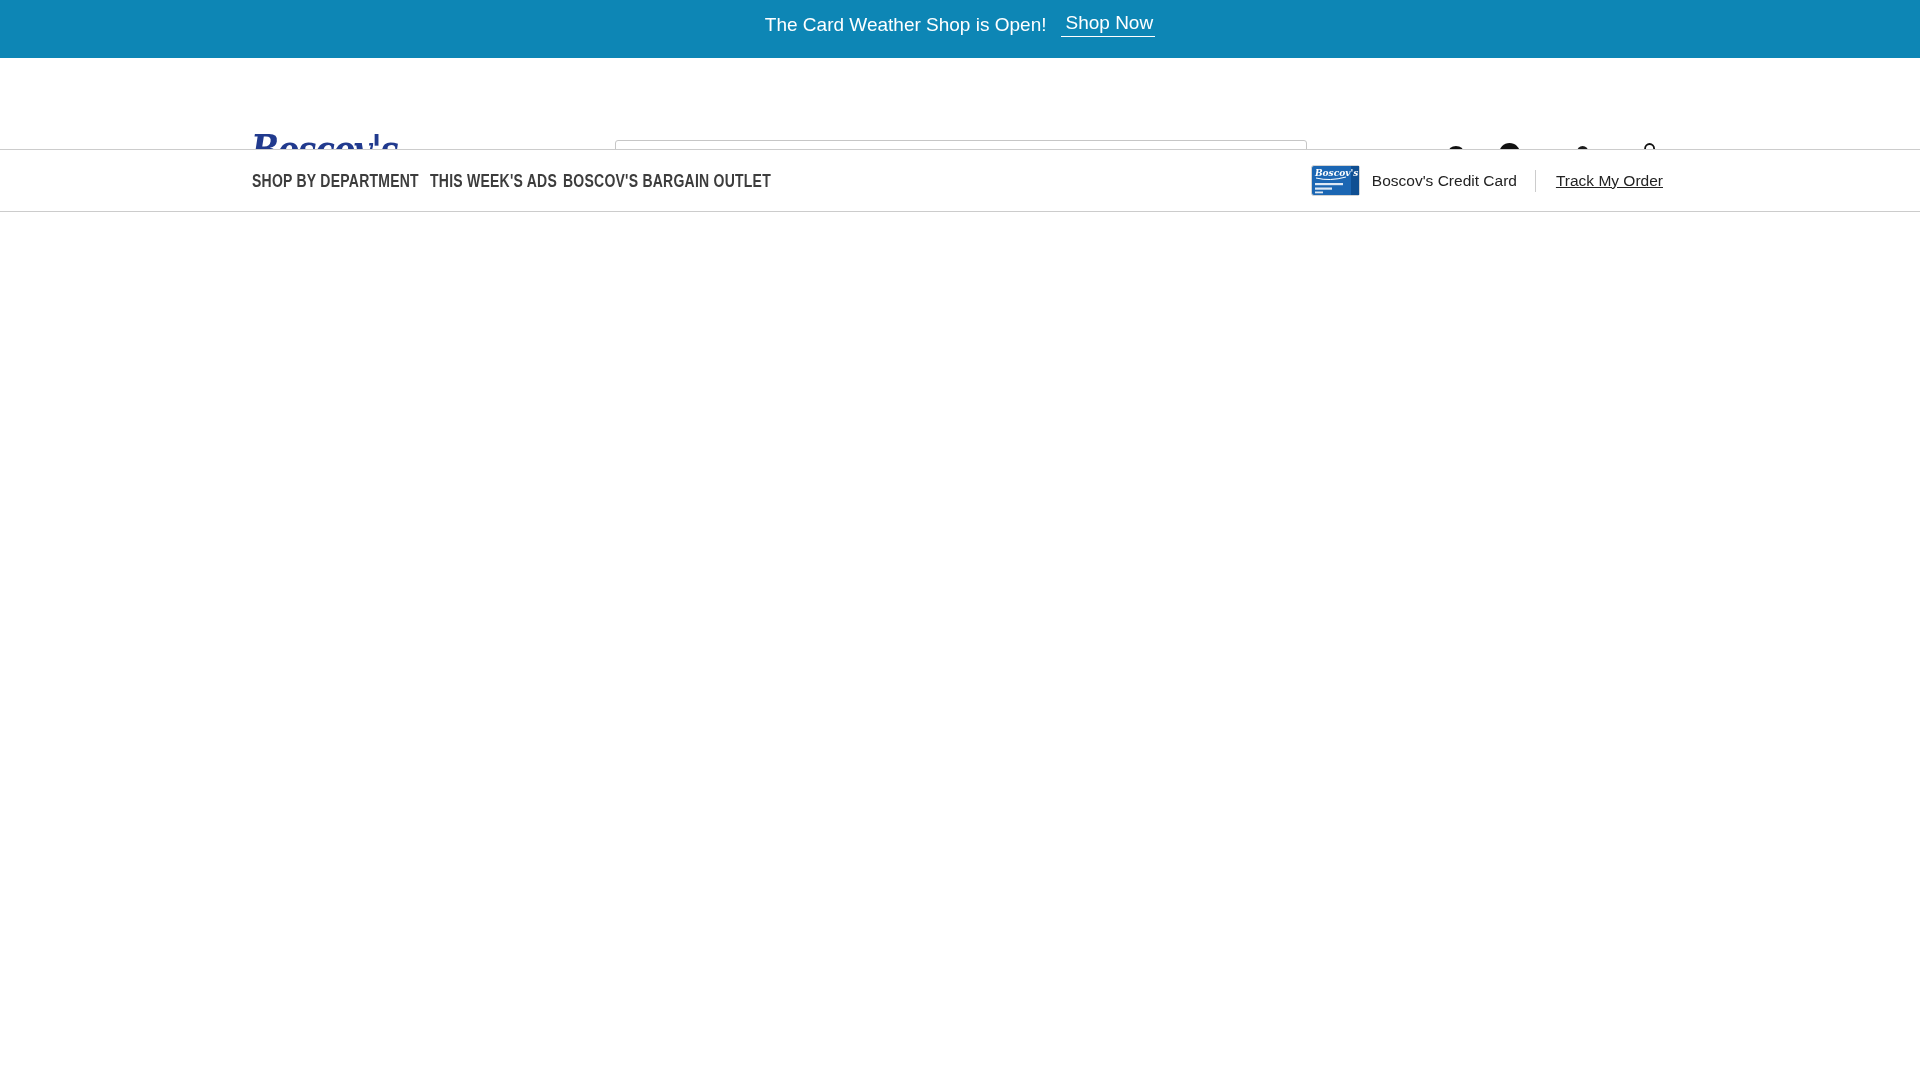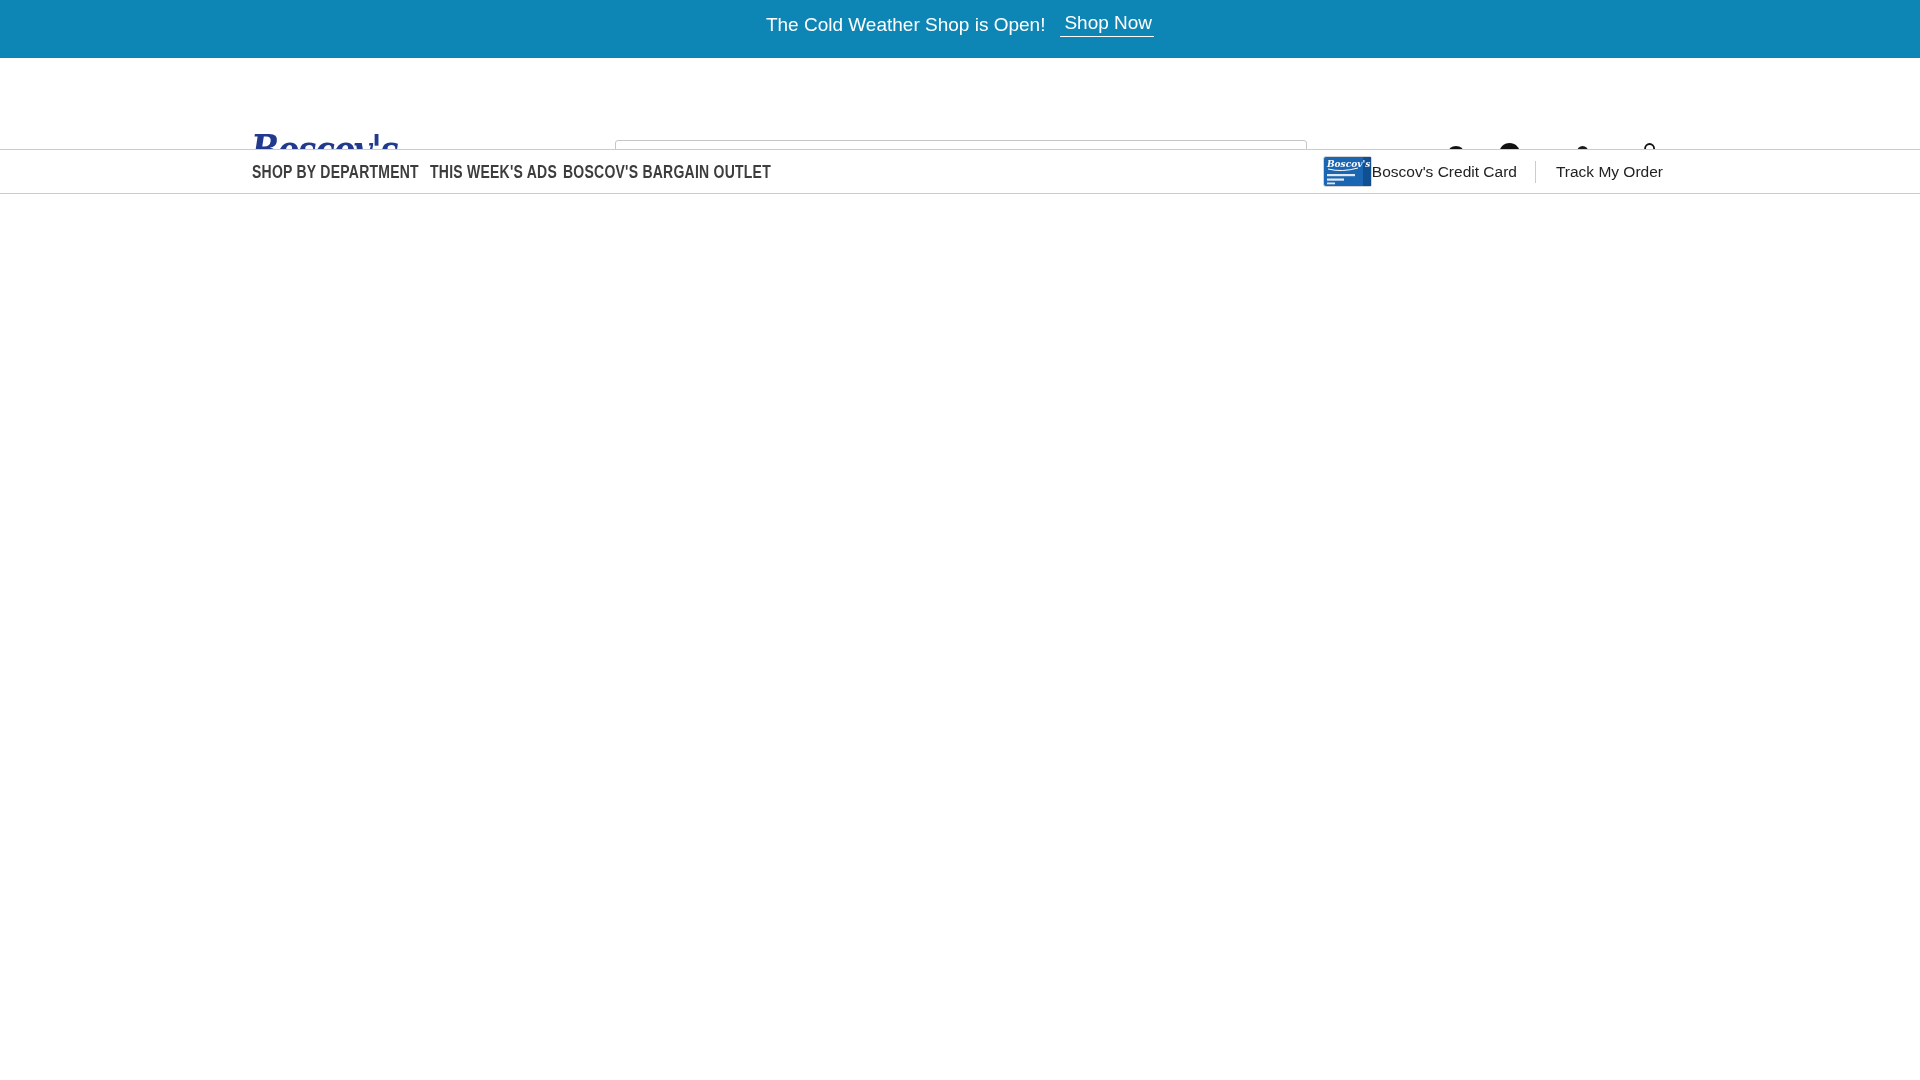--- a/index.html
+++ b/index.html
@@ -28,40 +28,40 @@
   .search input::placeholder { color:#757575; opacity:1; }
 
   .ql { position:absolute; top:84px; transform:translateX(-50%); display:flex;
         flex-direction:column; align-items:center; cursor:pointer; }
   .ql .ic { height:29px; display:flex; align-items:flex-end; justify-content:center; }
   .ql .lbl { font-size:14.5px; color:#1a1a1a; margin-top:6px; white-space:nowrap; }
   .qmark { font-size:31px; font-weight:900; color:#111; line-height:27px;
            font-family:"Liberation Sans", sans-serif; }
 
   
-  nav { position:relative; height:45px; border-top:1px solid #ccc;
+  nav { position:relative; height:63px; border-top:1px solid #ccc;
         border-bottom:1px solid #ccc; background:#fff; }
   .nav-item { position:absolute; top:50%; transform:translateY(-50%) scaleX(0.8);
               transform-origin:left center; font-weight:bold; font-size:17.5px;
               color:#3d3d3d; white-space:nowrap; letter-spacing:0.3px;
               cursor:pointer; }
   .nav-right { position:absolute; right:257px; top:0; height:100%; display:flex;
                align-items:center; }
   .cc-link { display:flex; align-items:center; cursor:pointer; }
-  .cc-label { font-size:15.5px; color:#222; white-space:nowrap; }
+  .cc-label { font-size:15.5px; color:#222; margin-left:12px; white-space:nowrap; }
   .vdiv { width:1px; height:22px; background:#ccc; margin:0 20px 0 18px; }
-  .track { font-size:15.5px; color:#222; white-space:nowrap; cursor:pointer; }
+  .track { font-size:15.5px; color:#222; white-space:nowrap; cursor:pointer;text-decoration:underline; }
 
   .page-body { height:886px; background:#fff; }
 </style>
 </head>
 <body>
 
 <div class="promo">
-  <span>The Cold Weather Shop is Open!</span>
+  <span>The Card Weather Shop is Open!</span>
   <a class="promo-link">Shop Now</a>
 </div>
 
 <header>
 
   <a class="logo">
     <svg width="150" height="68" viewBox="0 0 150 68">
       <text x="1" y="41" font-family="DejaVu Serif, serif" font-style="italic" font-weight="bold" font-size="42" fill="#213a8e" letter-spacing="-2" textLength="146" lengthAdjust="spacingAndGlyphs">Boscov's</text>
       <path d="M6,52 Q38,64 78,56 T146,41" stroke="#213a8e" stroke-width="4.5" fill="none" stroke-linecap="round"></path>
       <path d="M14,47 Q8,56 2,64" stroke="#213a8e" stroke-width="3.5" fill="none" stroke-linecap="round"></path>

